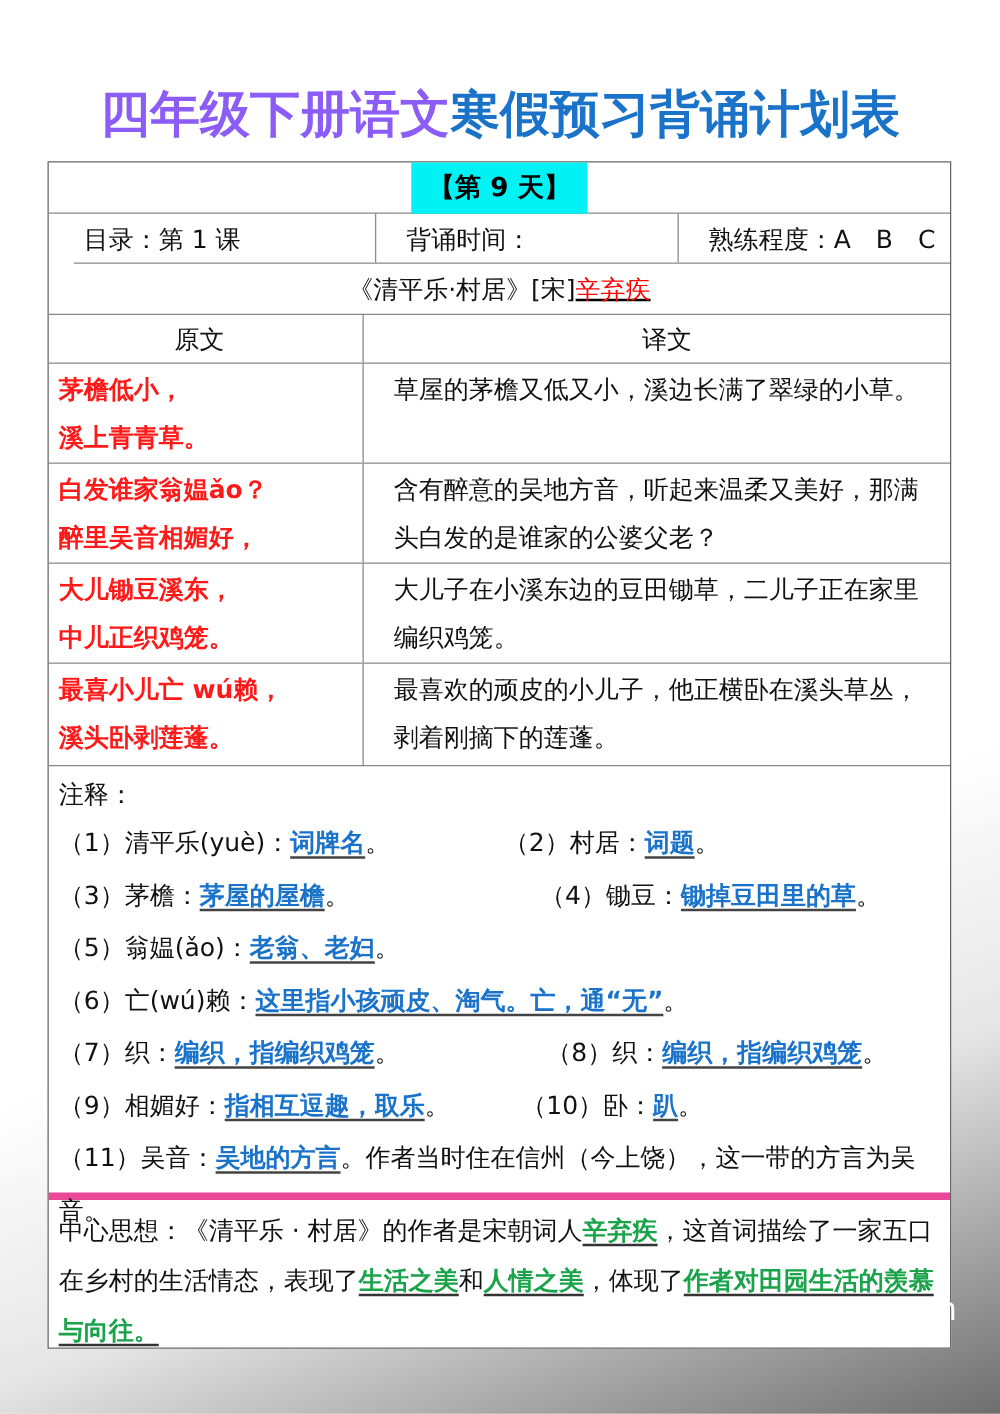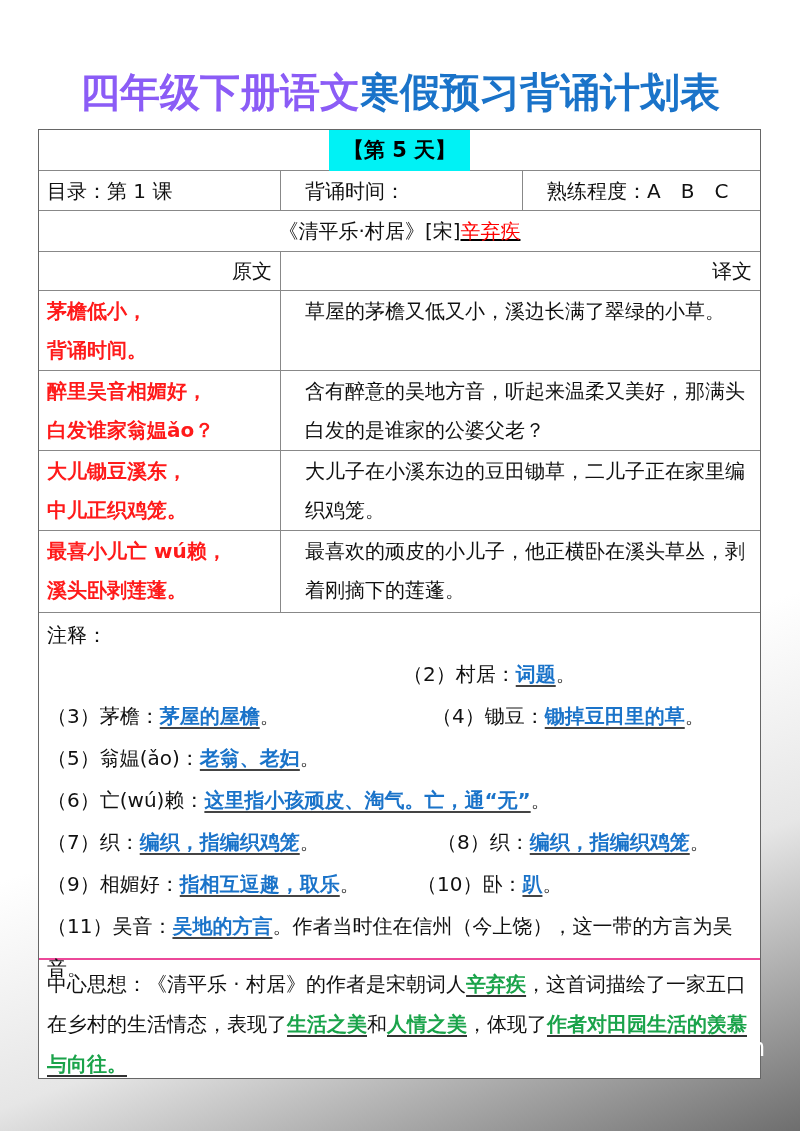--- a/index.html
+++ b/index.html
@@ -22,35 +22,35 @@
   .row { display: flex; border-bottom: 1px solid #888; box-sizing: border-box; }
   .row:last-child { border-bottom: none; }
   .cell { box-sizing: border-box; font-size: 20px; line-height: 40px; padding: 0 8px; }
   .cell + .cell { border-left: 1px solid #888; padding-left: 24px; }
   .center { text-align: center; }
   .day-row { height: 41px; justify-content: center; align-items: center; }
   .day-badge {
     background: #00f2f5; color: #000; font-weight: bold; font-size: 21px;
     height: 41px; line-height: 41px; padding: 0 14px; display: inline-block;
   }
-  .info-row { height: 40px; }
+  .info-row { height: 40px; margin-left: 20px; }
   .c1 { width: 241px; }
   .c2 { width: 242px; }
   .c3 { flex: 1; }
   .poem-title { height: 40px; width: 100%; text-align: center; }
   .author { color: #ff0000; text-decoration: underline; text-decoration-color: #000; }
   .hdr-row { height: 39px; }
-  .hdr-row .cell { line-height: 39px; text-align: right; }
+  .hdr-row .cell { line-height: 39px; }
   .ya { width: 241px; }
-  .yw { flex: 1; }
+  .yw { flex: 1; margin-left: 10px; }
   .verse-row { height: 80px; }
   .verse-row.tall { height: 82px; }
   .verse-row .cell { padding-top: 1px; line-height: 39px; }
   .red { color: #ff1a1a; font-weight: bold; }
-  .notes { padding: 4px 8px 0 8px; height: 347px; box-sizing: border-box; border-bottom: 2px solid #ec4899; }
+  .notes { padding: 4px 8px 0 8px; height: 347px; box-sizing: border-box; border-bottom: 6px solid #ec4899; }
   .notes .line { font-size: 20px; line-height: 42px; height: 42px; white-space: nowrap; position: relative; }
   .notes .line.first { height: 36px; line-height: 36px; }
   .notes .wrap { white-space: normal; height: auto; }
   .ans { color: #1a73c9; font-weight: bold; text-decoration: underline; text-decoration-color: #444; text-underline-offset: 4px; }
   .summary { padding: 4px 8px 0 8px; font-size: 20px; line-height: 40px; height: 118px; box-sizing: border-box; }
   .green { color: #1aa34a; font-weight: bold; text-decoration: underline; text-decoration-color: #333; text-underline-offset: 4px; }
   .abs-2 { position: absolute; left: 356px; top: 0; text-align: right; }
   .abs-4 { position: absolute; left: 385px; top: 0; }
   .abs-8 { position: absolute; left: 390px; top: 0; }
   .abs-10 { position: absolute; left: 370px; top: 0; }
@@ -64,21 +64,21 @@
 </head>
 <body>
 
 <div class="title">
   <span class="black">四年级下册语文</span><span class="blue">寒假预习背诵计划表</span>
 </div>
 
 <div class="sheet">
 
   <div class="row day-row">
-    <span class="day-badge">【第 5 天】</span>
+    <span class="day-badge">【第 9 天】</span>
   </div>
 
   <div class="row info-row">
     <div class="cell c1">目录：第 1 课</div>
     <div class="cell c2">背诵时间：</div>
     <div class="cell c3">熟练程度：A　B　C</div>
   </div>
 
   <div class="row">
     <div class="cell poem-title">
@@ -87,29 +87,29 @@
   </div>
 
   <div class="row hdr-row">
     <div class="cell ya center">原文</div>
     <div class="cell yw center">译文</div>
   </div>
 
   <div class="row verse-row">
     <div class="cell ya red">
       <div>茅檐低小，</div>
-      <div>背诵时间。</div>
+      <div>溪上青青草。</div>
     </div>
     <div class="cell yw">草屋的茅檐又低又小，溪边长满了翠绿的小草。</div>
   </div>
 
   <div class="row verse-row">
     <div class="cell ya red">
+      <div>白发谁家翁媪ǎo？</div>
       <div>醉里吴音相媚好，</div>
-      <div>白发谁家翁媪ǎo？</div>
     </div>
     <div class="cell yw">含有醉意的吴地方音，听起来温柔又美好，那满头白发的是谁家的公婆父老？</div>
   </div>
 
   <div class="row verse-row">
     <div class="cell ya red">
       <div>大儿锄豆溪东，</div>
       <div>中儿正织鸡笼。</div>
     </div>
     <div class="cell yw">大儿子在小溪东边的豆田锄草，二儿子正在家里编织鸡笼。</div>
@@ -120,20 +120,21 @@
       <div>最喜小儿亡 wú赖，</div>
       <div>溪头卧剥莲蓬。</div>
     </div>
     <div class="cell yw">最喜欢的顽皮的小儿子，他正横卧在溪头草丛，剥着刚摘下的莲蓬。</div>
   </div>
 
   <div class="notes">
     <div class="line first">注释：</div>
 
     <div class="line">
+      <span><span>（1）</span><span>清平乐(yuè)：</span><span class="ans">词牌名</span><span>。</span></span>
       <span class="abs-2"><span>（2）</span><span>村居：</span><span class="ans">词题</span><span>。</span></span>
     </div>
 
     <div class="line">
       <span><span>（3）</span><span>茅檐：</span><span class="ans">茅屋的屋檐</span><span>。</span></span>
       <span class="abs-4"><span>（4）</span><span>锄豆：</span><span class="ans">锄掉豆田里的草</span><span>。</span></span>
     </div>
 
     <div class="line">
       <span><span>（5）</span><span>翁媪(ǎo)：</span><span class="ans">老翁、老妇</span><span>。</span></span>

